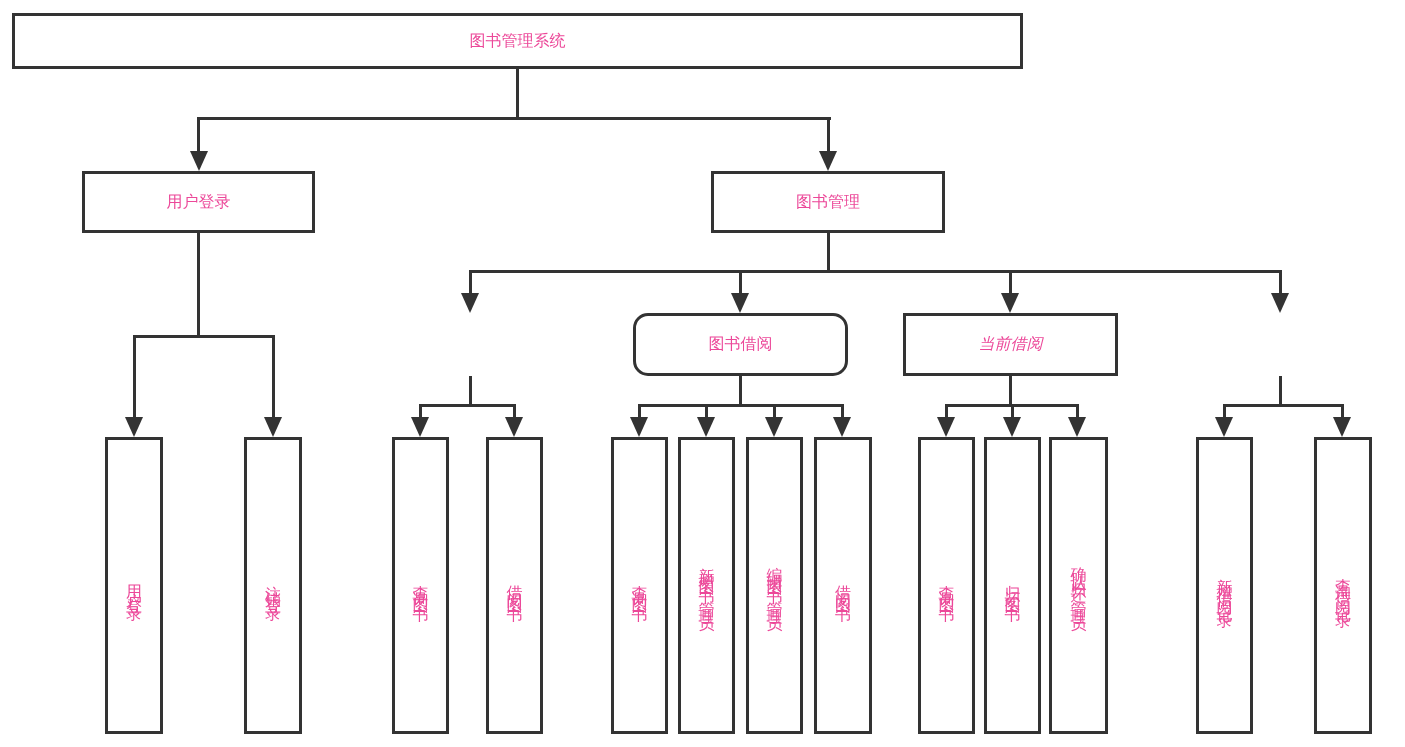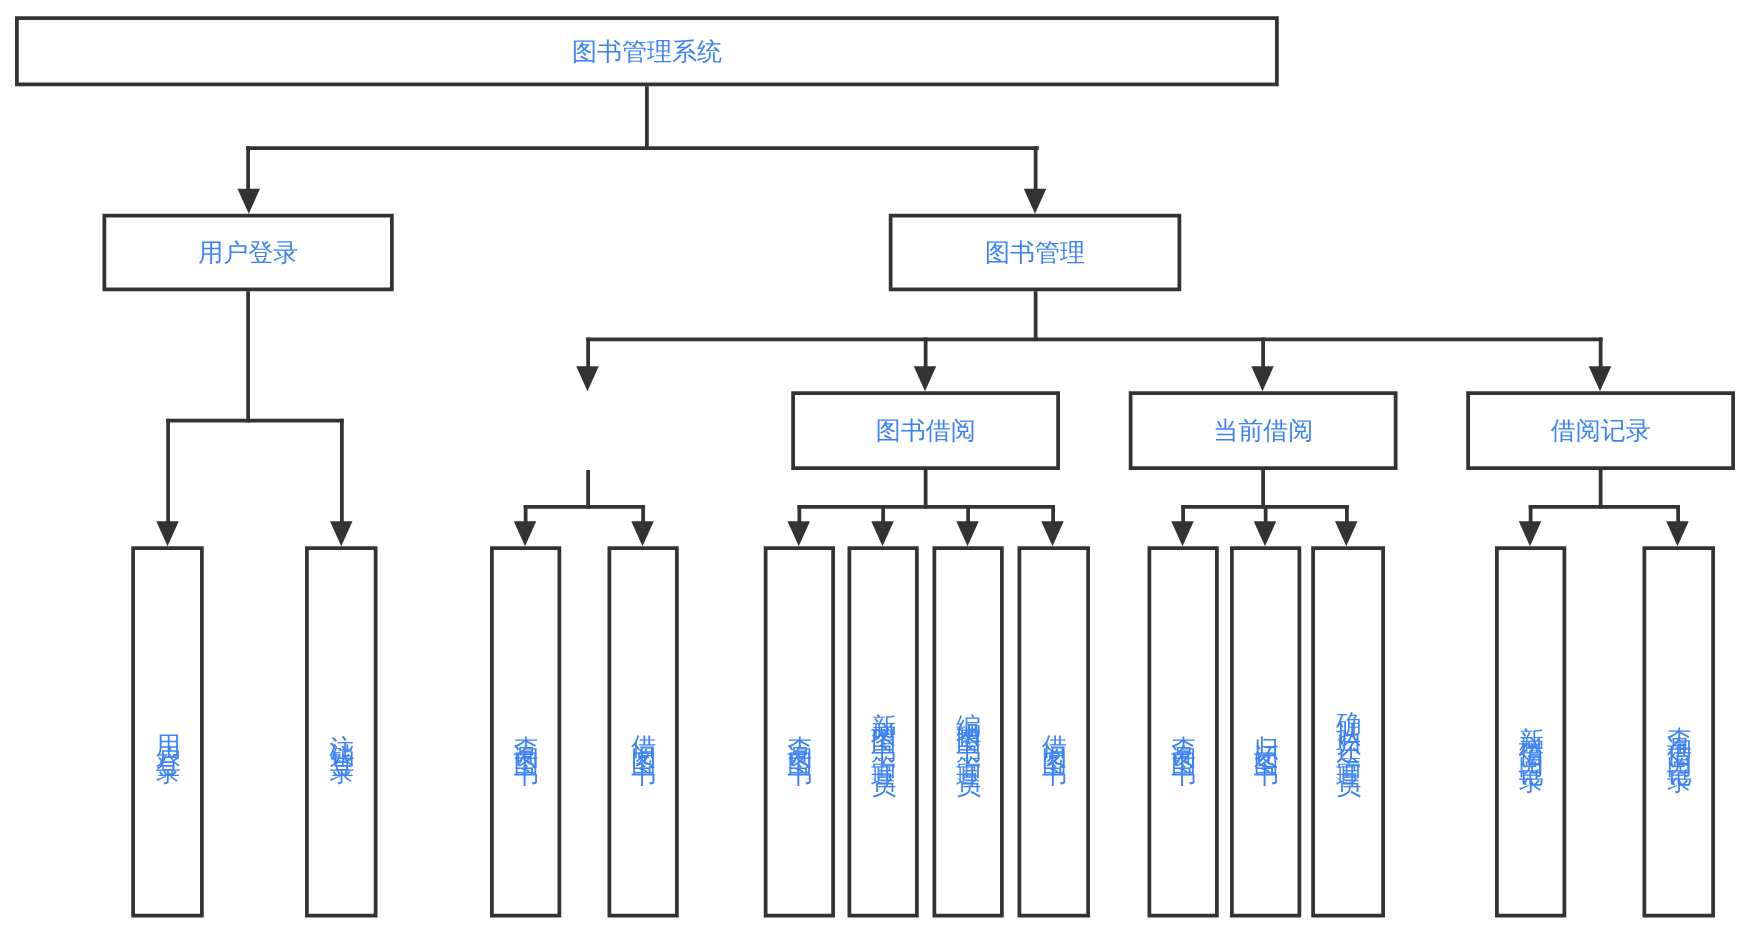--- a/index.html
+++ b/index.html
@@ -11,22 +11,22 @@
     overflow:hidden;
   }
   .node{
     position:absolute;
     box-sizing:border-box;
     border:3px solid #333333;
     background:#ffffff;
     display:flex;
     align-items:center;
     justify-content:center;
-    color:#3b82f6;
-    font-size:20px;
+    color:#ec4899;
+    font-size:16px;
     text-align:right;
   }
   .node.vtext{
     writing-mode:vertical-rl;
     text-orientation:mixed;
     letter-spacing:7px;
     line-height:1;
     padding:6px 0;
   }
   .line{
@@ -55,25 +55,24 @@
 
 <div class="canvas">
 
   <div class="node" style="left:12px;top:13px;width:1011px;height:56px;">图书管理系统</div>
 
   <div class="node" style="left:82px;top:171px;width:233px;height:62px;">用户登录</div>
 
   <div class="node" style="left:711px;top:171px;width:234px;height:62px;">图书管理</div>
 
 
-  <div class="node" style="left:633px;top:313px;width:215px;height:63px;">图书借阅</div>
+  <div class="node" style="left:633px;top:313px;width:215px;height:63px;border-radius:15px;">图书借阅</div>
 
-  <div class="node" style="left:903px;top:313px;width:215px;height:63px;">当前借阅</div>
+  <div class="node" style="left:903px;top:313px;width:215px;height:63px;font-style:italic;">当前借阅</div>
 
-  <div class="node" style="left:1173px;top:313px;width:215px;height:63px;">借阅记录</div>
 
   <div class="node vtext" style="left:105px;top:437px;width:58px;height:297px;">用户登录</div>
 
   <div class="node vtext" style="left:244px;top:437px;width:58px;height:297px;">注销登录</div>
 
   <div class="node vtext" style="left:392px;top:437px;width:57px;height:297px;">查询图书</div>
 
   <div class="node vtext" style="left:486px;top:437px;width:57px;height:297px;">借阅图书</div>
 
   <div class="node vtext" style="left:611px;top:437px;width:57px;height:297px;">查询图书</div>

